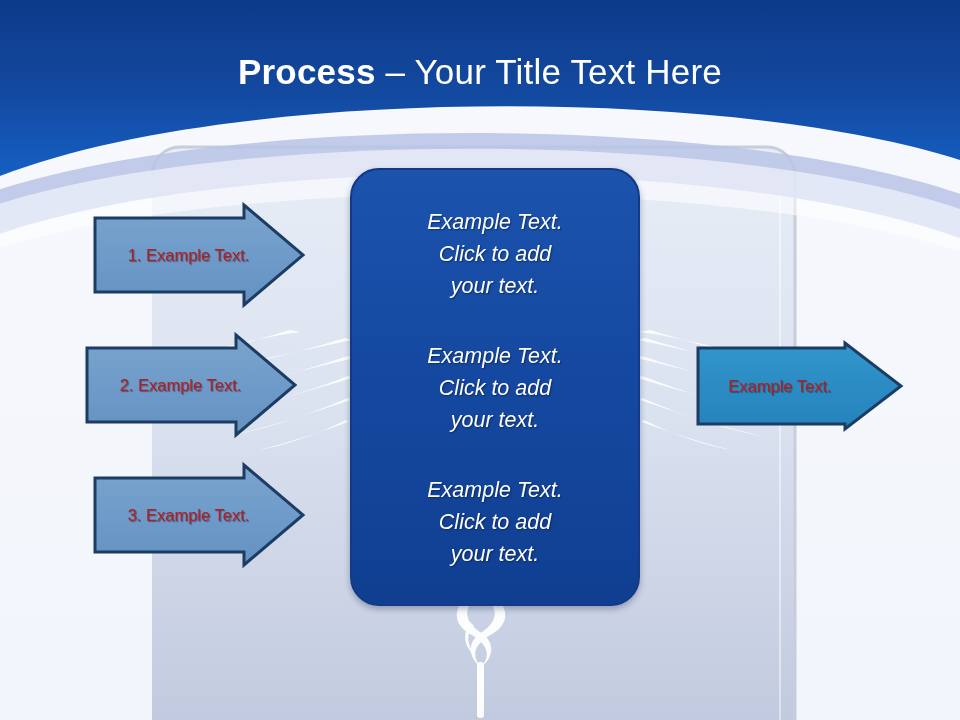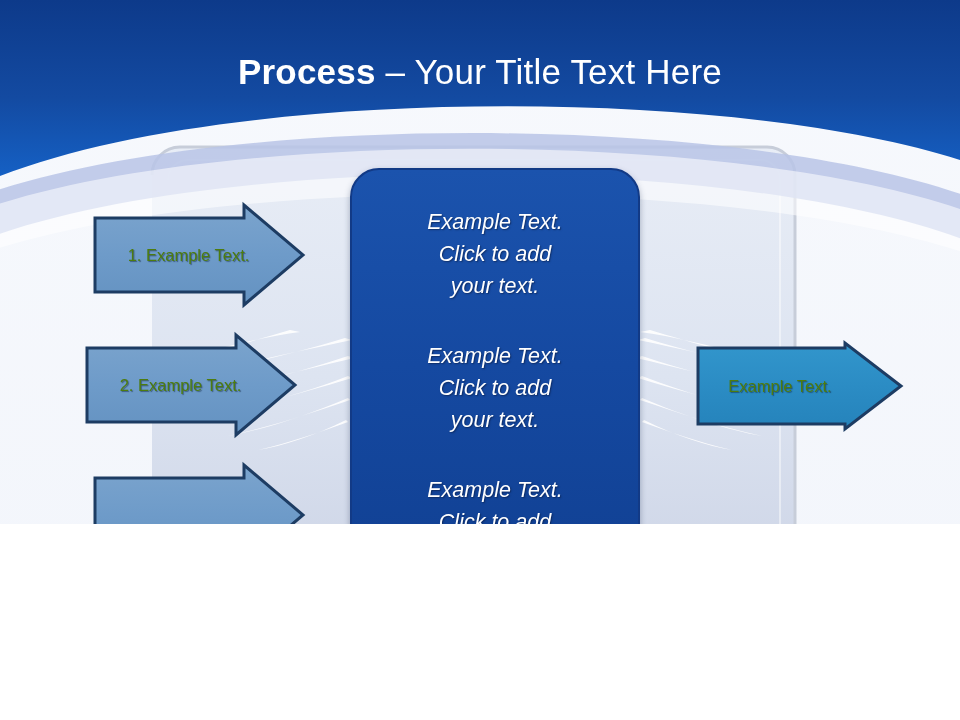--- a/index.html
+++ b/index.html
@@ -9,21 +9,21 @@
     background: #ffffff;
   }
   body {
     font-family: "Liberation Sans", sans-serif;
   }
 
   
   .slide {
     position: relative;
     width: 960px;
-    height: 524px;
+    height: 720px;
     overflow: hidden;
     background: #f4f7fc;
   }
 
   .slide-bg {
     position: absolute;
     left: 0; top: 0;
     width: 960px;
     height: 720px;
   }
@@ -51,21 +51,21 @@
     z-index: 30;
   }
   .arrow svg {
     position: absolute;
     left: 0;
     top: 0;
     overflow: visible;
   }
   .arrow-label {
     position: absolute;
-    color: #4d7c0f;
+    color: #b91c1c;
     font-size: 16.5px;
     line-height: 20px;
     white-space: nowrap;
     text-shadow: 1px 1px 1px rgba(20,40,70,0.55);
     z-index: 2;
   }
 
   .arrow-l1 { left: 92px;  top: 200px; width: 215px; height: 110px; }
   .arrow-l2 { left: 84px;  top: 330px; width: 215px; height: 110px; }
   .arrow-l3 { left: 92px;  top: 460px; width: 215px; height: 110px; }
@@ -231,20 +231,21 @@
     <svg width="215" height="110" viewBox="0 0 215 110" xmlns="http://www.w3.org/2000/svg">
       <defs>
         <linearGradient id="gradLeftArrow3" x1="0" y1="0" x2="0" y2="1">
           <stop offset="0%" stop-color="#7ba4cd"></stop>
           <stop offset="50%" stop-color="#6e9bc9"></stop>
           <stop offset="100%" stop-color="#6492c1"></stop>
         </linearGradient>
       </defs>
       <path d="M3,18 H152 V5 L211,55 L152,105 V92 H3 Z" fill="url(#gradLeftArrow3)" stroke="#1d3c63" stroke-width="3" stroke-linejoin="miter"></path>
     </svg>
+    <div class="arrow-label">3. Example Text.</div>
   </div>
 
   <div class="center-box">
     <div class="cb-para">Example Text.
 Click  to add
 your text.</div>
     <div class="cb-para">Example Text.
 Click  to add
 your text.</div>
     <div class="cb-para">Example Text.

